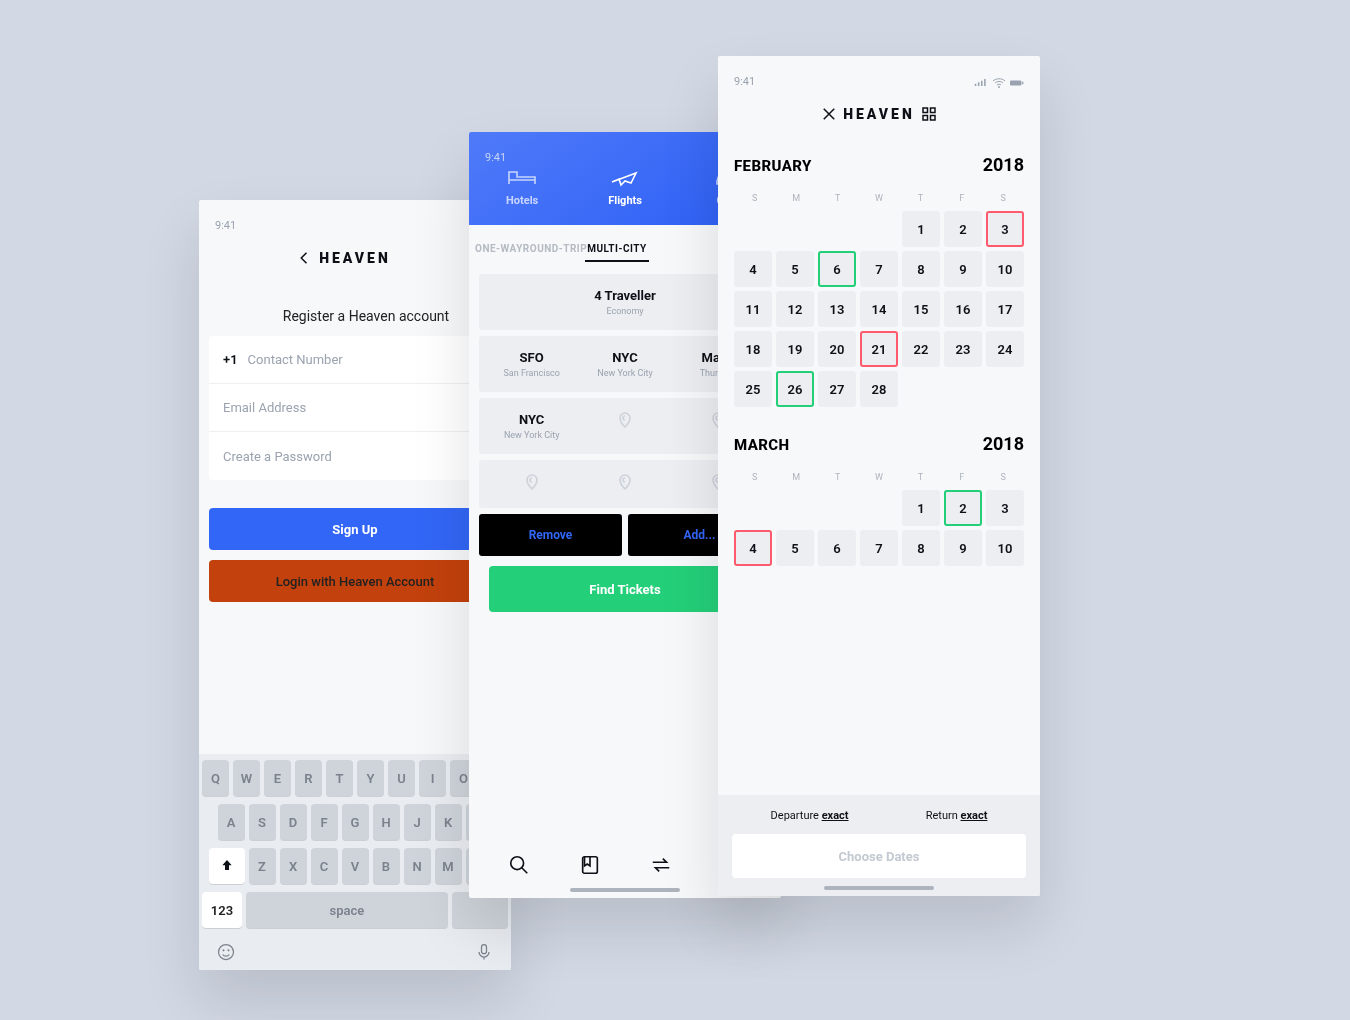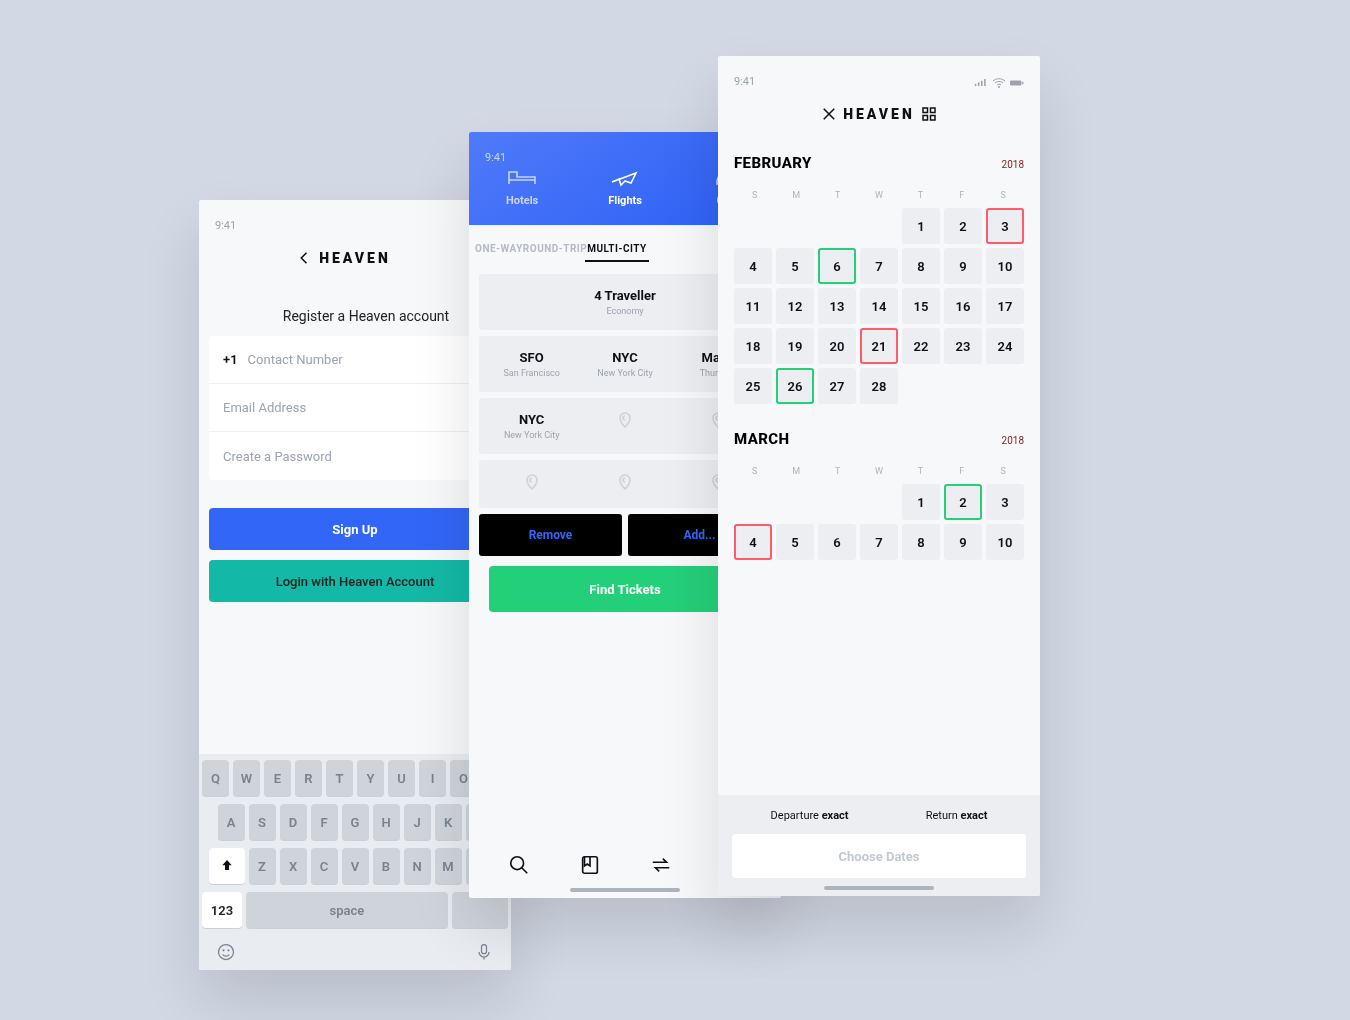--- a/index.html
+++ b/index.html
@@ -55,21 +55,21 @@
   .iconbtn svg { width: 18px; height: 18px; stroke:#0d1117; stroke-width:2; fill:none; }
 
   
   .p1-title { font-size: 14px; font-weight:400; color:#222; text-align:center; margin: 26px 0 12px; padding-left: 22px; }
   .p1-fields { margin: 0 10px; background: #fff; border-radius: 4px; overflow:hidden; }
   .p1-row { height: 48px; display:flex; align-items:center; padding:0 14px; border-bottom:1px solid #efeff2; font-size:13px; color:#9aa3af; }
   .p1-row:last-child { border-bottom:none; }
   .p1-row .prefix { color:#0d1117; font-weight:600; margin-right:10px; }
   .btn { height: 42px; border-radius:4px; display:flex; align-items:center; justify-content:center; font-size:13px; font-weight:700; margin:10px; }
   .btn.primary { background:#3266f6; color:#fff; margin-top:28px; }
-  .btn.secondary { background:#14b8a6; color:#222; font-weight:500; }
+  .btn.secondary { background:#c2410c; color:#222; font-weight:500; }
   
   .kb { background:#e9ecf1; padding:6px 3px 8px; flex:1; display:flex; flex-direction:column; gap:8px; margin-top:auto; position:absolute; bottom:0; left:0; right:0; }
   .kb-row { display:flex; gap:4px; justify-content:center; }
   .key { width:27px; height:36px; background:#cfd4db; color:#7b828c; border-radius:4px; display:flex; align-items:center; justify-content:center; font-size:13px; font-weight:600; box-shadow:0 1px 0 rgba(0,0,0,.12); }
   .key.white { background:#fff; color:#222; }
   .key.shift { width:36px; background:#fff; }
   .key.del { width:36px; }
   .key.num { width:40px; background:#fff; }
   .key.space { flex:1; }
   .key.go { width:56px; }
@@ -105,31 +105,31 @@
 
   .p2-tabbar { position:absolute; bottom:12px; left:0; right:0; display:flex; justify-content:space-around; padding:10px 14px; }
   .p2-tabbar svg { width:22px; height:22px; stroke:#0d1117; stroke-width:1.8; fill:none; }
   .home-ind { position:absolute; bottom:6px; left:50%; transform:translateX(-50%); width:110px; height:4px; border-radius:2px; background:#aeb4bd; }
 
   
   .phone3 { background:#f7f8fa; }
   .p3-scroll { padding: 0 16px 8px; height:640px; overflow:hidden; }
   .monthhdr { display:flex; justify-content:space-between; align-items:baseline; margin:16px 0 18px;text-align:center; }
   .monthhdr .m { font-size:15px; font-weight:800; letter-spacing:.4px; }
-  .monthhdr .y { font-size:10px; font-weight:400; color:#7f1d1d; }
+  .monthhdr .y { font-size:18px; font-weight:700; color:#000000; }
   .dow { display:grid; grid-template-columns:repeat(7,1fr); text-align:center; font-size:9px; color:#aeb4bd; margin-bottom:8px; }
   .grid { display:grid; grid-template-columns:repeat(7,1fr); gap:4px; }
   .day { height:36px; background:#eceef2; border-radius:3px; display:flex; align-items:center; justify-content:center; font-size:13px; font-weight:600; color:#0d1117; }
   .day.empty { background:transparent; }
   .day.hl-red { box-shadow: inset 0 0 0 2px #ff5a6e; }
   .day.hl-green { box-shadow: inset 0 0 0 2px #24cf79; }
 
   .p3-footer { position:absolute; bottom:0; left:0; right:0; background:#eceef2; padding:14px 14px 18px; }
   .p3-labels { display:flex; justify-content:space-around; font-size:11px; color:#0d1117; margin-bottom:12px;}
-  .p3-labels b { font-weight:700; }
+  .p3-labels b { font-weight:700;text-decoration:underline; }
   .btn.choose { background:#fff; color:#c3c9d1; font-weight:700; height:44px; margin:0;}
 </style>
 </head>
 <body>
 
 <div class="phone phone1">
   <div class="statusbar">
     <span>9:41</span>
     <span class="status-icons">
       <svg viewBox="0 0 18 10">

